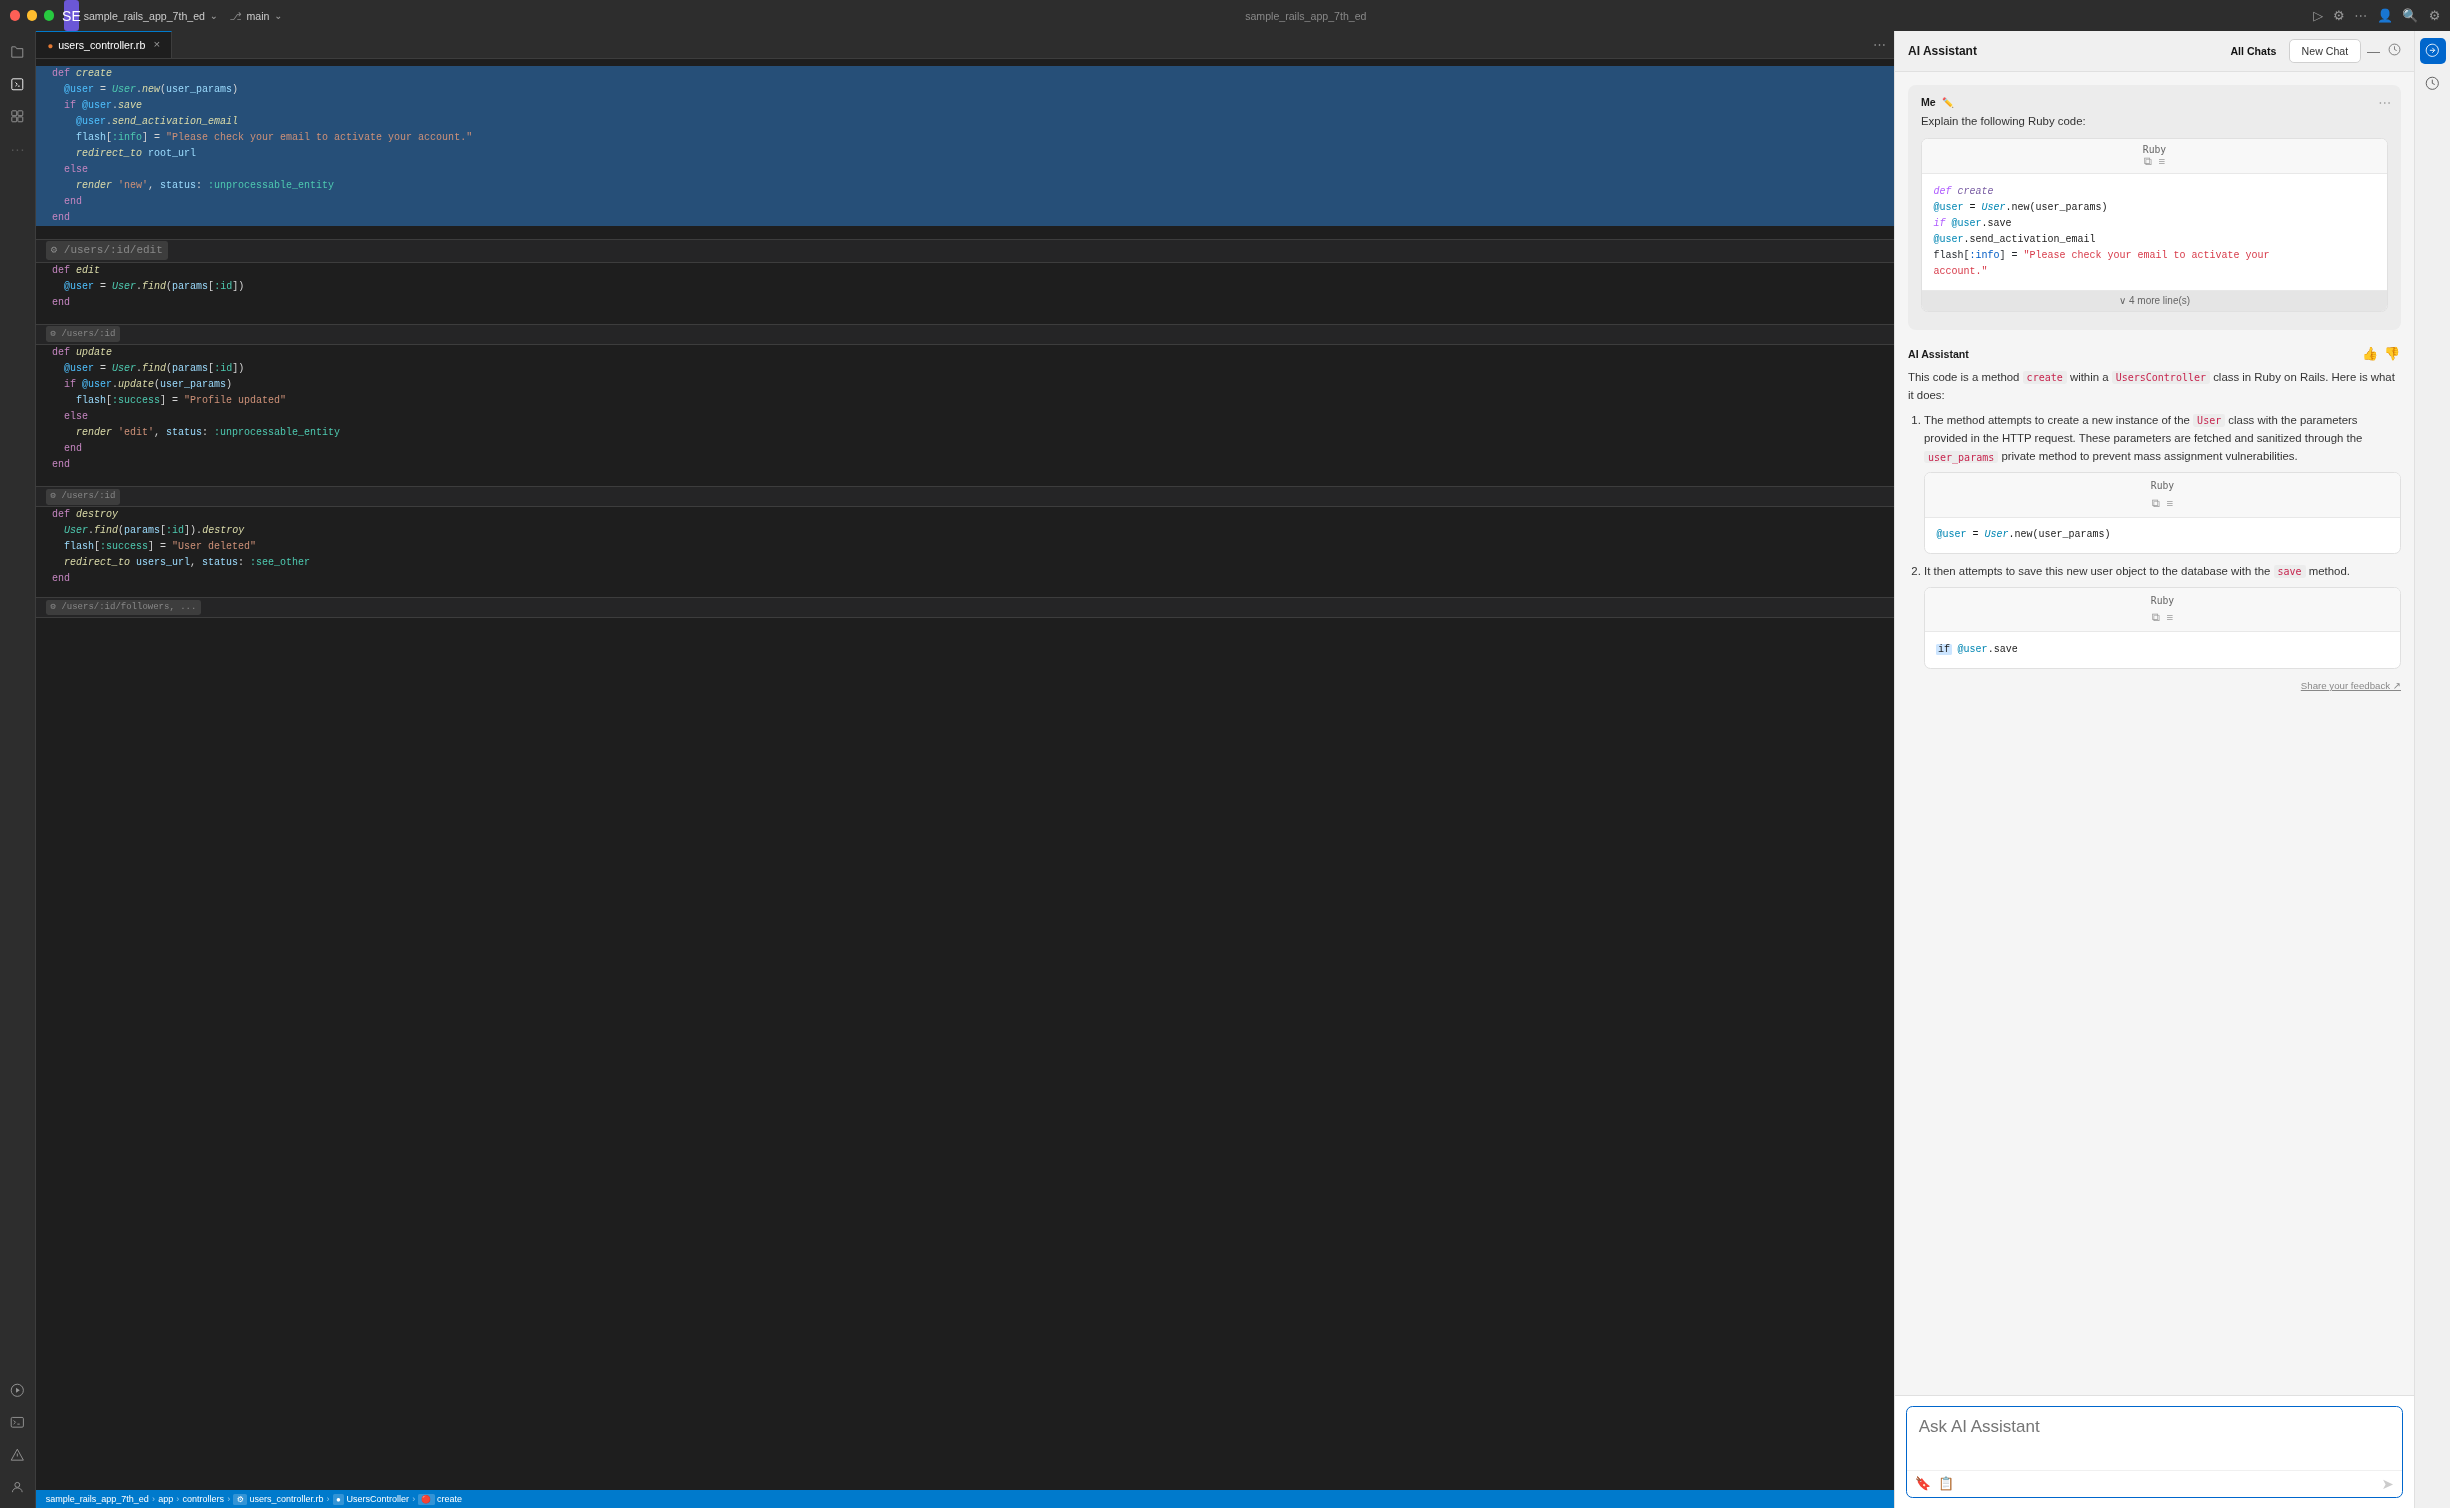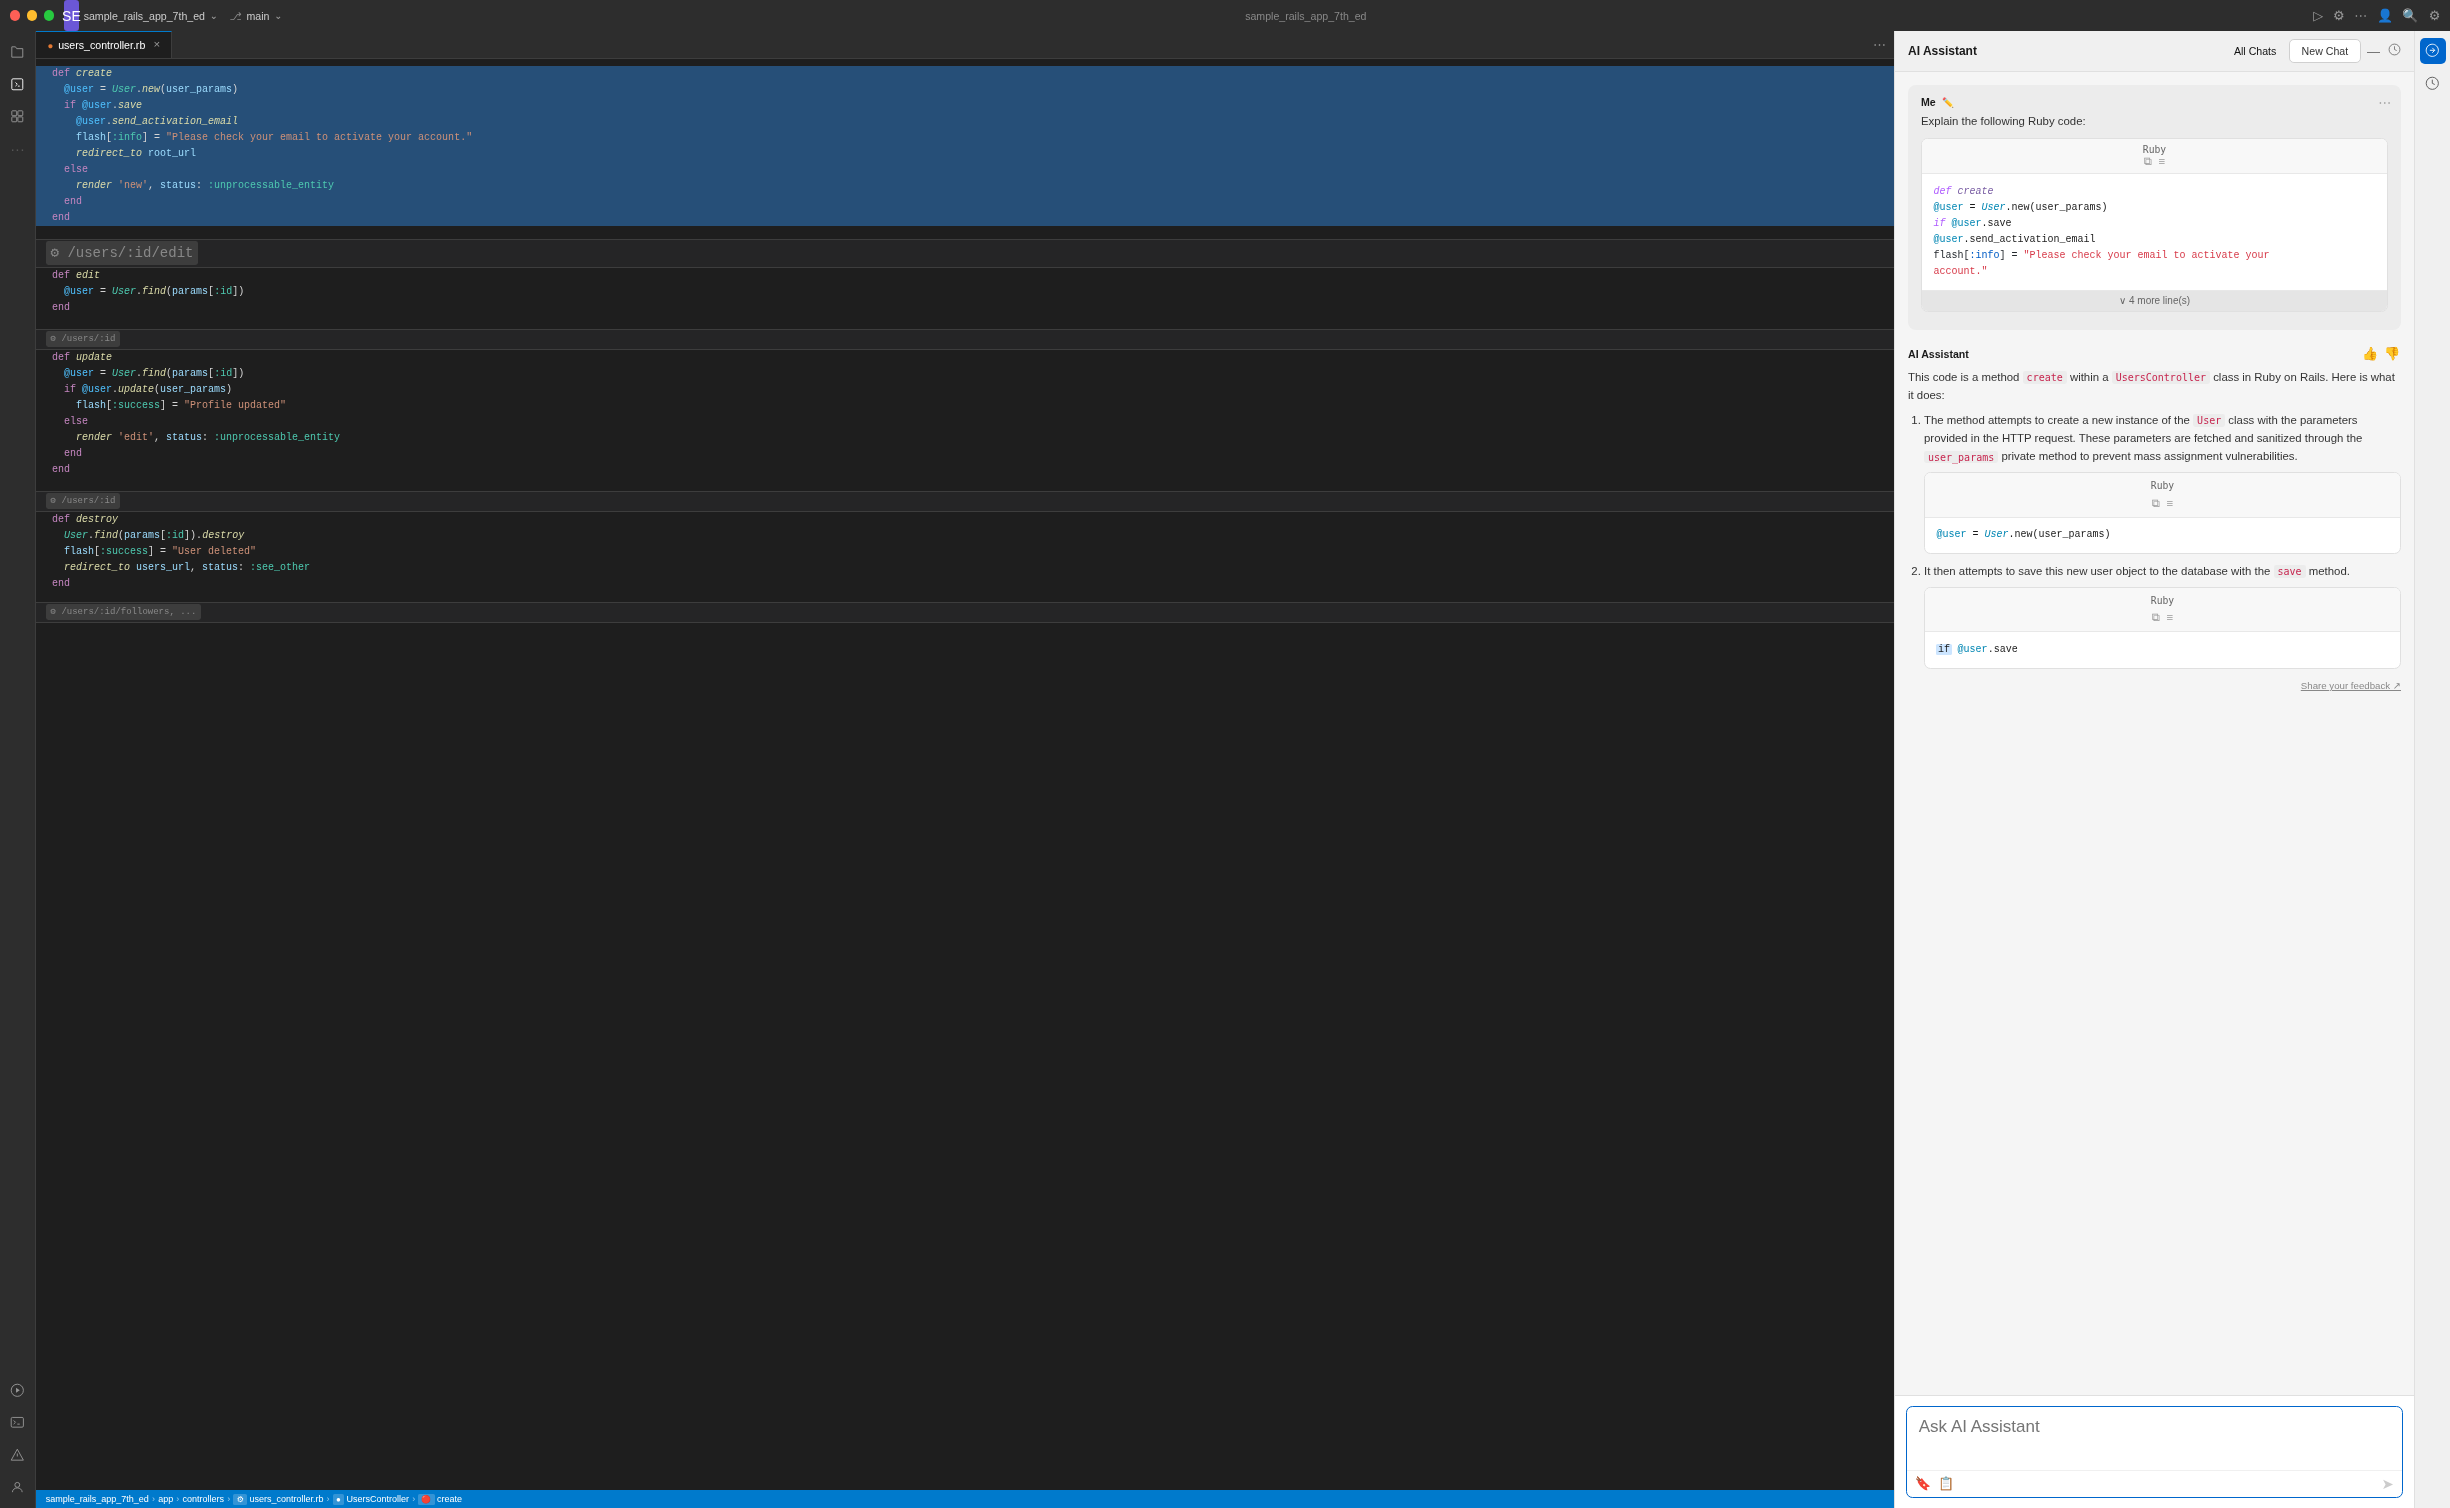--- a/index.html
+++ b/index.html
@@ -285,21 +285,21 @@
       gap: 3.2px;
     }
     .ai-nav-btn {
       padding: 4px 9.7px;
       font-size: 10.6px;
       cursor: pointer;
       border-radius: 4.9px;
       color: #333;
     }
     .ai-nav-btn.active {
-      font-weight: 400;
+      font-weight: 700;
       color: #111;
     }
     .ai-new-chat {
       padding: 4.9px 11.4px;
       background: white;
       border: 0.8px solid #d0d0d0;
       border-radius: 4.9px;
       font-size: 10.6px;
       cursor: pointer;
       color: #333;
@@ -677,21 +677,21 @@
         </div>
         <div class="code-line selected-block">
           <div class="copy-gutter"></div>
           <div class="line-content"><span class="kw">end</span></div>
         </div>
       </div>
 
       <div style="height:13px"></div>
 
       <div class="section-header">
-        <span style="font-size:14px;color:#888;background:#3d3d3d;padding:0.8px 4.9px;border-radius:2.4px">⚙ /users/:id/edit</span>
+        <span style="font-size:11px;color:#888;background:#3d3d3d;padding:0.8px 4.9px;border-radius:2.4px">⚙ /users/:id/edit</span>
       </div>
       <div class="code-line">
         <div class="copy-gutter"></div>
         <div class="line-content"><span class="kw">def</span> <span class="fn">edit</span></div>
       </div>
       <div class="code-line">
         <div class="copy-gutter"></div>
         <div class="line-content"><span class="ivar">  @user</span><span class="op"> = </span><span class="cls">User</span><span class="op">.</span><span class="fn">find</span><span class="op">(</span><span class="var">params</span><span class="op">[</span><span class="sym">:id</span><span class="op">])</span></div>
       </div>
       <div class="code-line">

